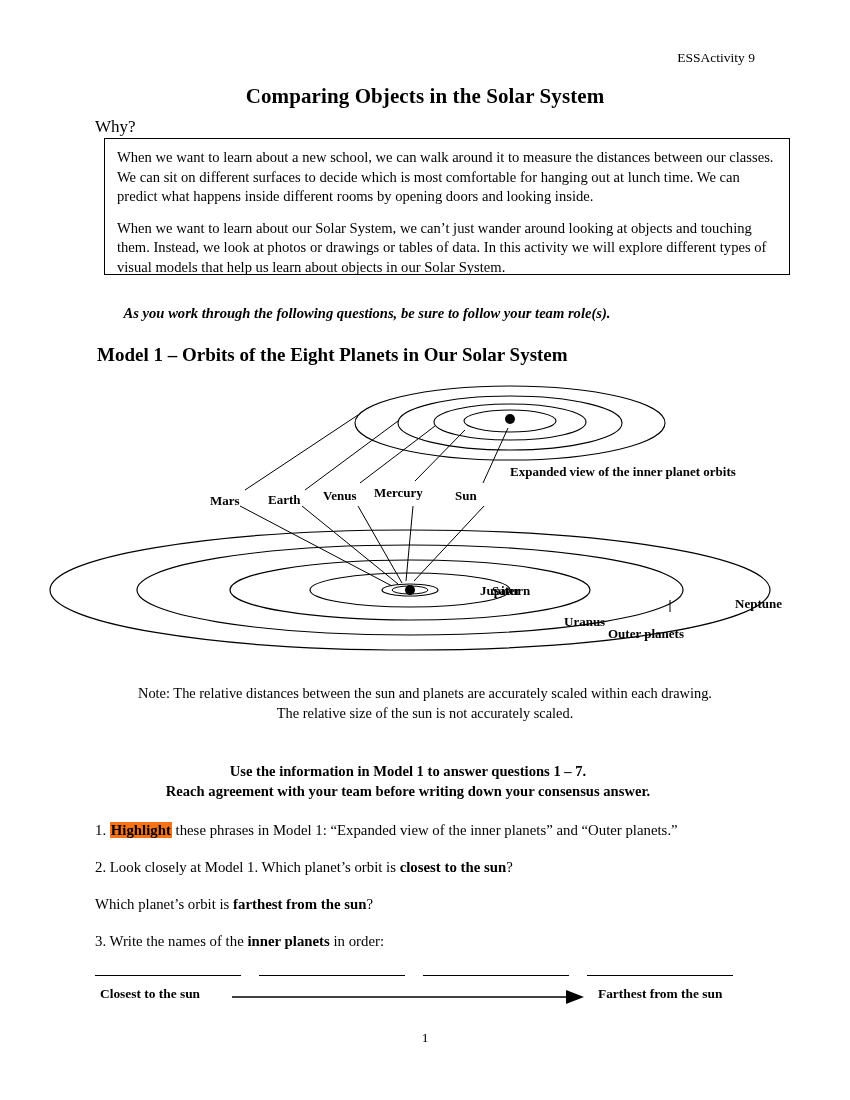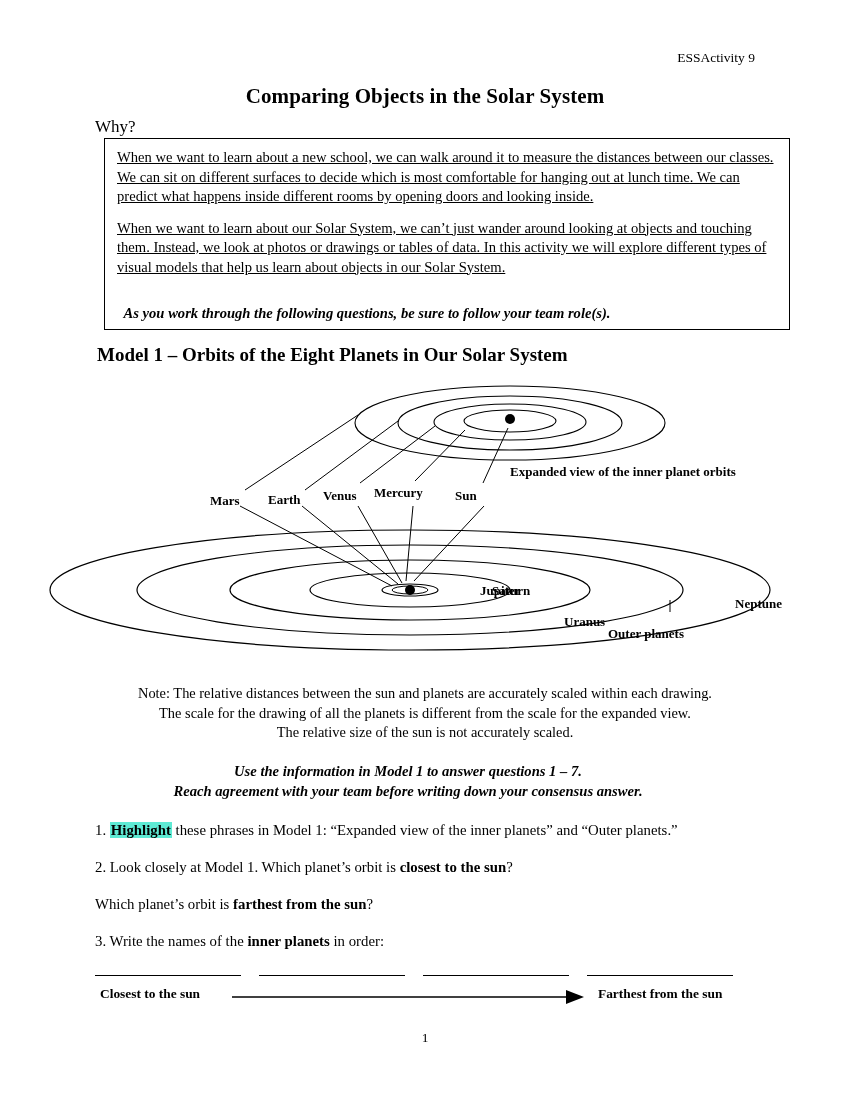--- a/index.html
+++ b/index.html
@@ -43,25 +43,24 @@
     top: 117px;
     left: 95px;
     font-size: 17px;
     font-weight: normal;
   }
   .why-box {
     position: absolute;
     top: 138px;
     left: 104px;
     width: 686px;
-    height: 192px;
+    height: 137px;
     border: 1px solid #000;
     box-sizing: border-box;
     padding: 9px 12px 0 12px;
-    text-decoration: underline;
   }
   .why-box p {
     margin: 0 0 12px 0;
     font-size: 14.6px;
     line-height: 19.5px;
   }
   .work-through {
     position: absolute;
     top: 305px;
     left: 0;
@@ -103,37 +102,36 @@
   .note-block .note-word {
     font-weight: normal;
   }
   .use-info {
     position: absolute;
     top: 761px;
     left: 0;
     width: 816px;
     text-align: center;
     font-size: 14.6px;
-    font-style: italic;
     font-weight: bold;
     line-height: 20px;
   }
   .q {
     position: absolute;
     left: 95px;
     font-size: 14.8px;
     line-height: 20px;
   }
   .q1 { top: 820px; }
   .q2 { top: 857px; }
   .q2b { top: 894px; }
   .q3 { top: 931px; }
   .bold { font-weight: bold; }
   .highlight {
-    background: #5eead4;
+    background: #f97316;
     font-weight: bold;
     padding: 0 1px;
   }
   .blank-lines {
     position: absolute;
     top: 963px;
     left: 95px;
     width: 660px;
     height: 16px;
   }
@@ -240,21 +238,20 @@
     <div class="fig-label" style="left:397px; top:205px;margin-left:43px;">Jupiter</div>
     <div class="fig-label" style="left:452px; top:205px;">Saturn</div>
     <div class="fig-label" style="left:524px; top:212px;margin-top:24px;">Uranus</div>
     <div class="fig-label" style="left:695px; top:218px;">Neptune</div>
 
     <div class="fig-label" style="left:568px; top:248px;">Outer planets</div>
   </div>
 
   <div class="note-block">
     <div><span class="note-word">Note</span><span>: The relative distances between the sun and planets are accurately scaled within each drawing.</span></div>
-    <div>The scale for the drawing of all the planets is different from the scale for the expanded view.</div>
     <div>The relative size of the sun is not accurately scaled.</div>
   </div>
 
   <div class="use-info">
     <div>Use the information in Model 1 to answer questions 1 – 7.</div>
     <div>Reach agreement with your team before writing down your consensus answer.</div>
   </div>
 
   <div class="q q1">
     <span>1.</span>

